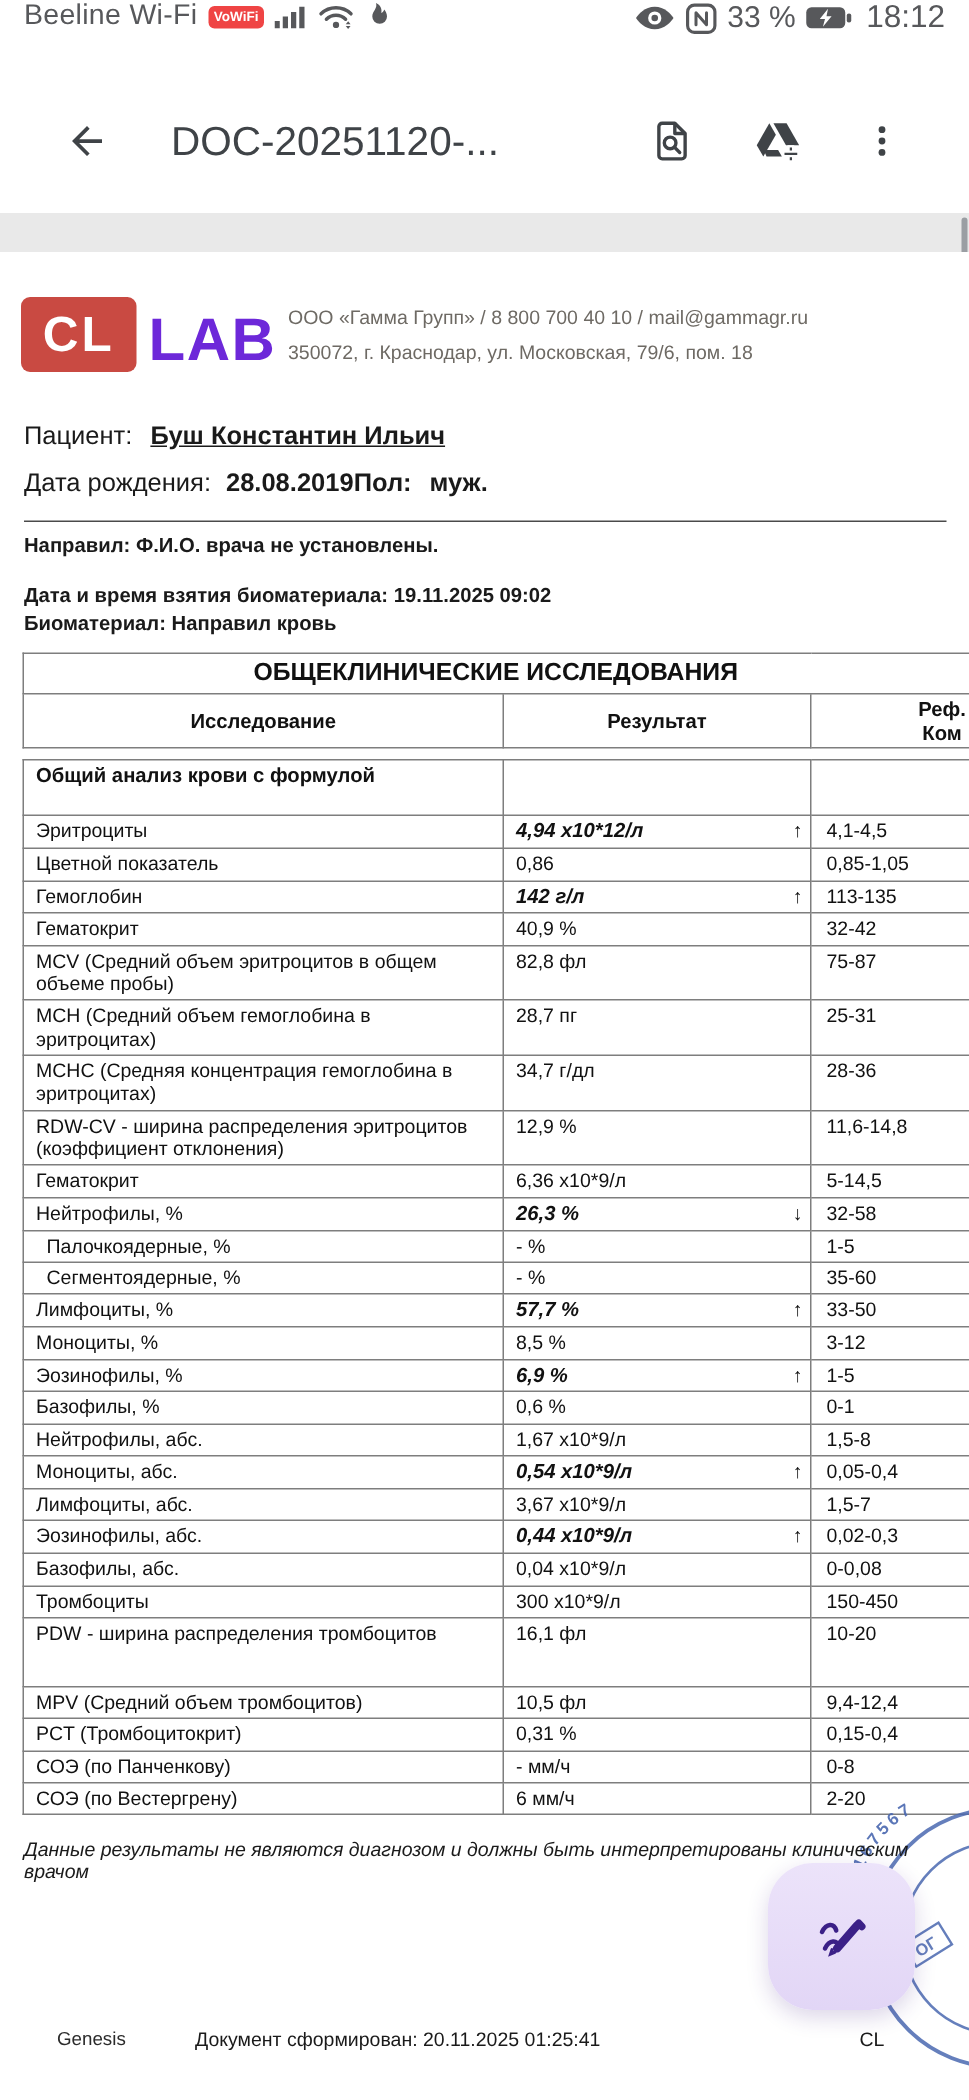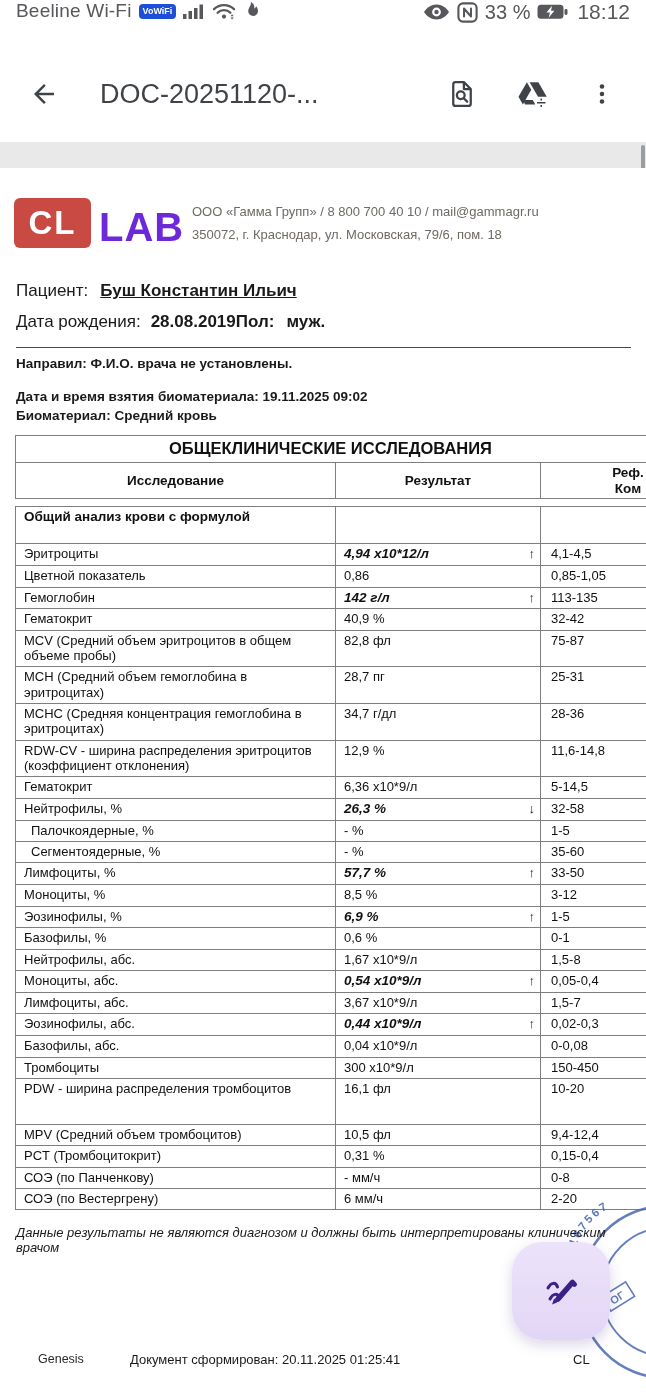--- a/index.html
+++ b/index.html
@@ -6,28 +6,28 @@
   body{
     width:646px;height:1400px;overflow:hidden;position:relative;
     background:#ffffff;font-family:"Liberation Sans",sans-serif;color:#1a1a1a;
   }
   
   .status-bar{position:absolute;top:0;left:0;width:646px;height:46px;
     display:flex;align-items:flex-start;justify-content:space-between;
     padding:0 16px;box-sizing:border-box;color:#57585b;}
   .sb-left,.sb-right{display:flex;align-items:center;gap:7px;}
   .carrier{font-size:19px;letter-spacing:.2px;}
-  .vowifi{background:#1d4ed8;color:#fff;font-size:9px;font-weight:700;
+  .vowifi{background:#ef4444;color:#fff;font-size:9px;font-weight:700;
     padding:3px 4px;border-radius:4px;line-height:1;}
   .sb-icon{display:block;}
   .pct{font-size:20px;}
   .clock{font-size:21px;margin-left:2px;}
   
   .toolbar{position:absolute;top:46px;left:0;width:642px;height:96px;
-    display:flex;align-items:center;box-sizing:border-box;padding:0 18px;background:#fff;}
+    display:flex;align-items:center;box-sizing:border-box;padding:0 32px;background:#fff;}
   .back-btn{width:44px;height:44px;display:flex;align-items:center;justify-content:center;margin-left:4px;}
   .tb-title{font-size:27px;color:#3f4347;margin-left:34px;flex:1;
     white-space:nowrap;overflow:hidden;}
   .tb-actions{display:flex;align-items:center;gap:30px;margin-right:2px;}
   .tb-btn{width:40px;height:40px;display:flex;align-items:center;justify-content:center;}
   
   .separator{position:absolute;top:142px;left:0;width:646px;height:26px;background:#e9e9e9;}
   .scroll-thumb{position:absolute;top:145px;left:641px;width:4px;height:64px;background:#9a9ea3;border-radius:2px;}
   
   .doc{position:absolute;top:168px;left:0;width:646px;height:1232px;background:#fff;}
@@ -177,21 +177,21 @@
   </div>
   <div class="dob-line">
     <span>Дата рождения:</span><span class="b dob-val">28.08.2019</span><span class="sex-label">Пол:</span><span class="b sex-val">муж.</span>
   </div>
 
   <hr class="doc-hr">
 
   <div class="referral-line">Направил: Ф.И.О. врача не установлены.</div>
   <div class="sample-block">
     <div>Дата и время взятия биоматериала: 19.11.2025 09:02</div>
-    <div>Биоматериал: Средний кровь</div>
+    <div>Биоматериал: Направил кровь</div>
   </div>
 
   <table class="t1">
     <colgroup>
         <col class="c1">
         <col class="c2">
         <col class="c3">
       </colgroup>
     <tbody>
         <tr>

